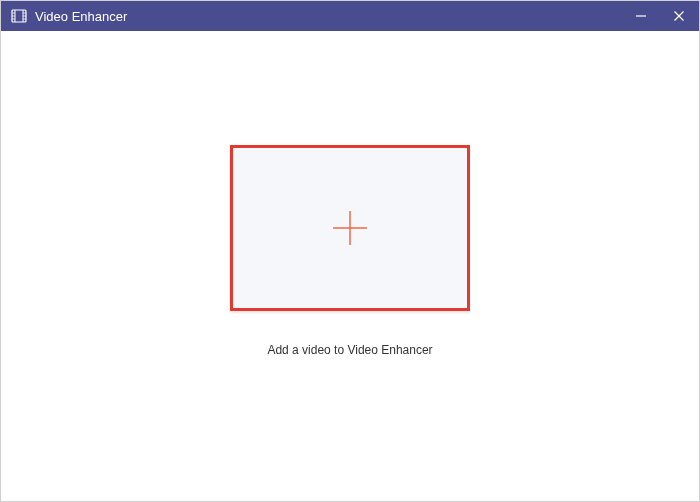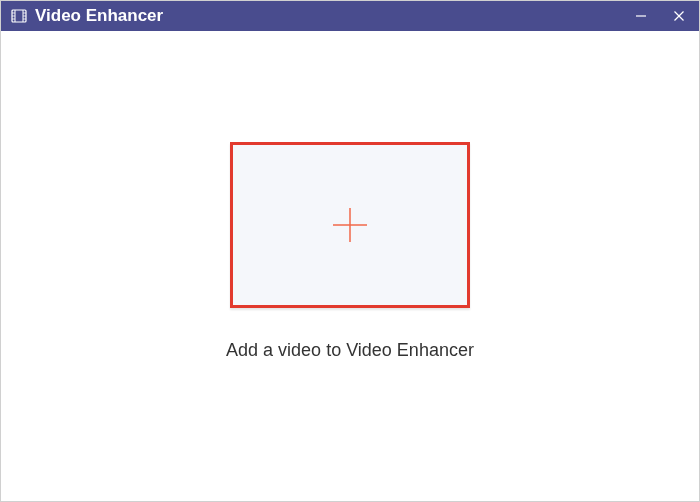--- a/index.html
+++ b/index.html
@@ -25,22 +25,22 @@
     }
     .app-icon {
       width: 16px;
       height: 16px;
       margin-right: 8px;
       display: flex;
       align-items: center;
       justify-content: center;
     }
     .app-title {
-      font-size: 17px;
-      font-weight: 700;
+      font-size: 13px;
+      font-weight: 400;
       flex: 1;
     }
     .window-controls {
       display: flex;
       align-items: center;
       gap: 14px;
     }
     .window-btn {
       width: 24px;
       height: 24px;
@@ -71,21 +71,21 @@
       position: relative;
       box-shadow: 0 2px 2px rgba(0,0,0,0.1);
     }
     .plus-icon {
       width: 40px;
       height: 40px;
       position: relative;
     }
     .instruction {
       margin-top: 32px;
-      font-size: 18px;
+      font-size: 12px;
       color: #333333;
       text-align: center;
     }
   </style>
 </head>
 <body>
 
 <div class="titlebar">
   <div class="app-icon">
     <svg width="16" height="16" viewBox="0 0 16 16">

